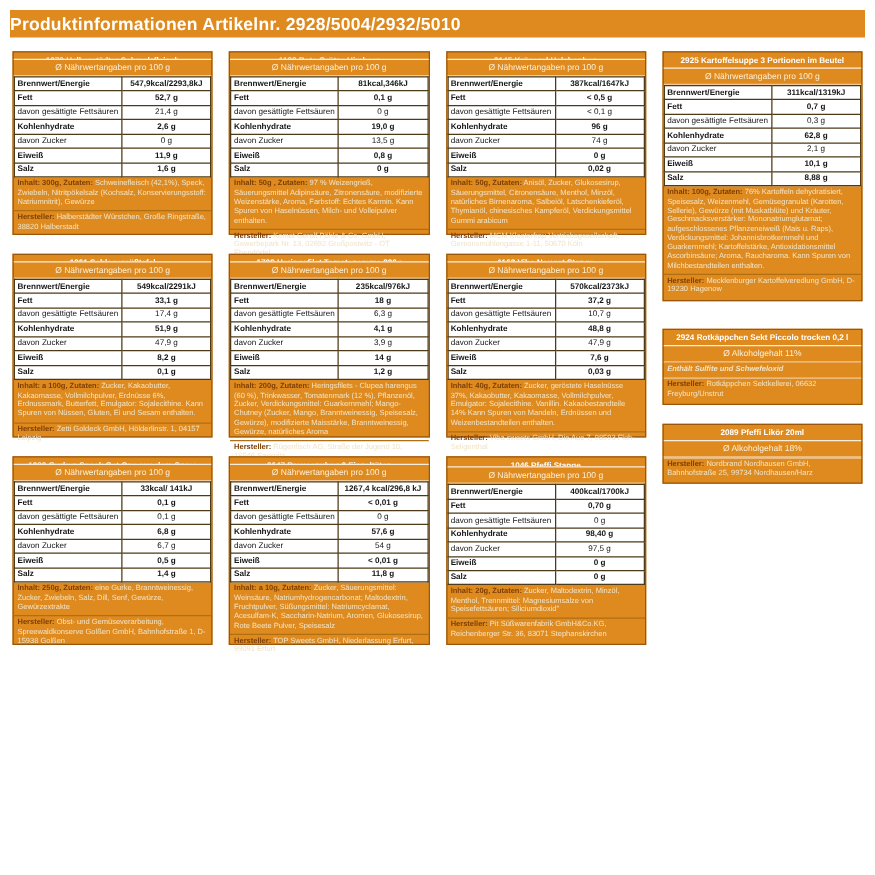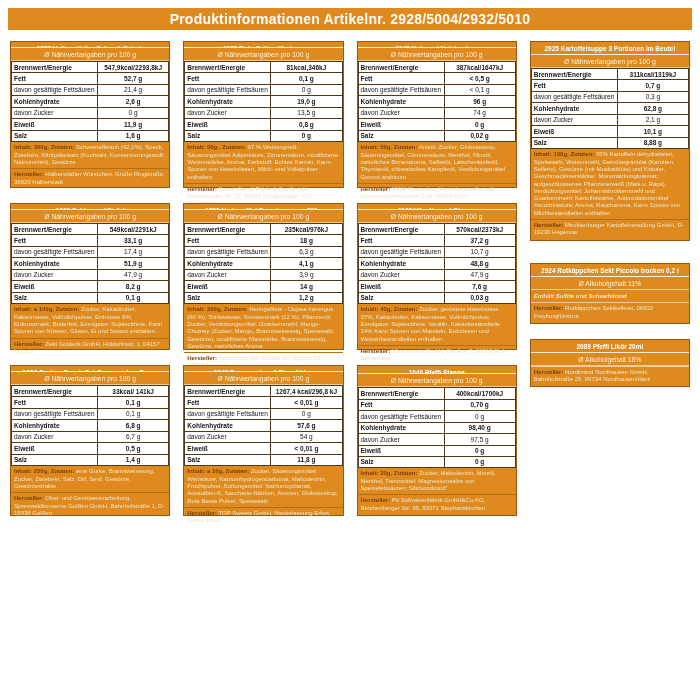--- a/index.html
+++ b/index.html
@@ -5,21 +5,21 @@
   html,body{margin:0;padding:0;}
   body{
     width:700px;height:700px;background:#ffffff;
     font-family:"Liberation Sans", sans-serif;
     -webkit-font-smoothing:antialiased;
   }
   .page{width:700px;height:700px;position:relative;}
   .header{
     margin:8px 8px 0 8px;height:22px;line-height:22px;
     background:var(--orange);color:#ffffff;
-    font-size:14px;font-weight:bold;text-align:center;
+    font-size:14px;font-weight:bold;
     letter-spacing:.2px;
   }
   :root{
     --orange:#DE8A1F;
     --card-border:#9A560B;
     --tbl-border:#4D3A17;
     --cream:#FCF0D7;
     --ing-body:#F0E4C8;
     --ing-label:#7E3F04;
   }

